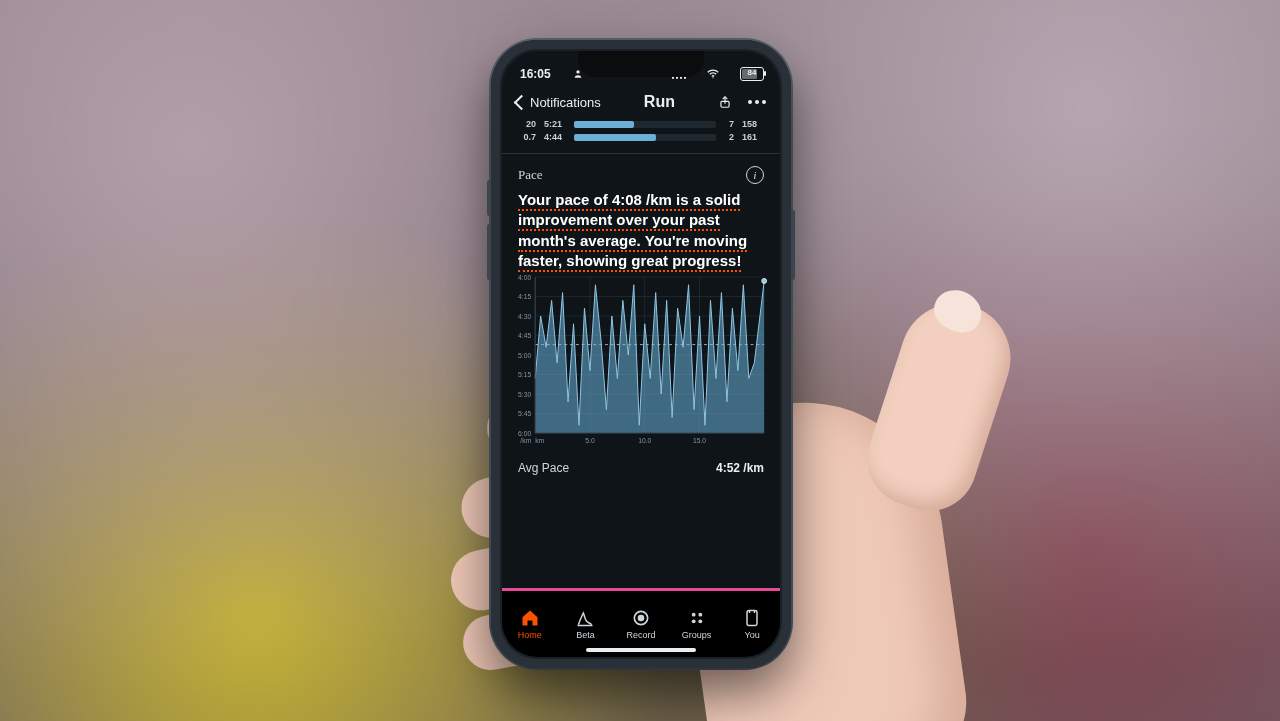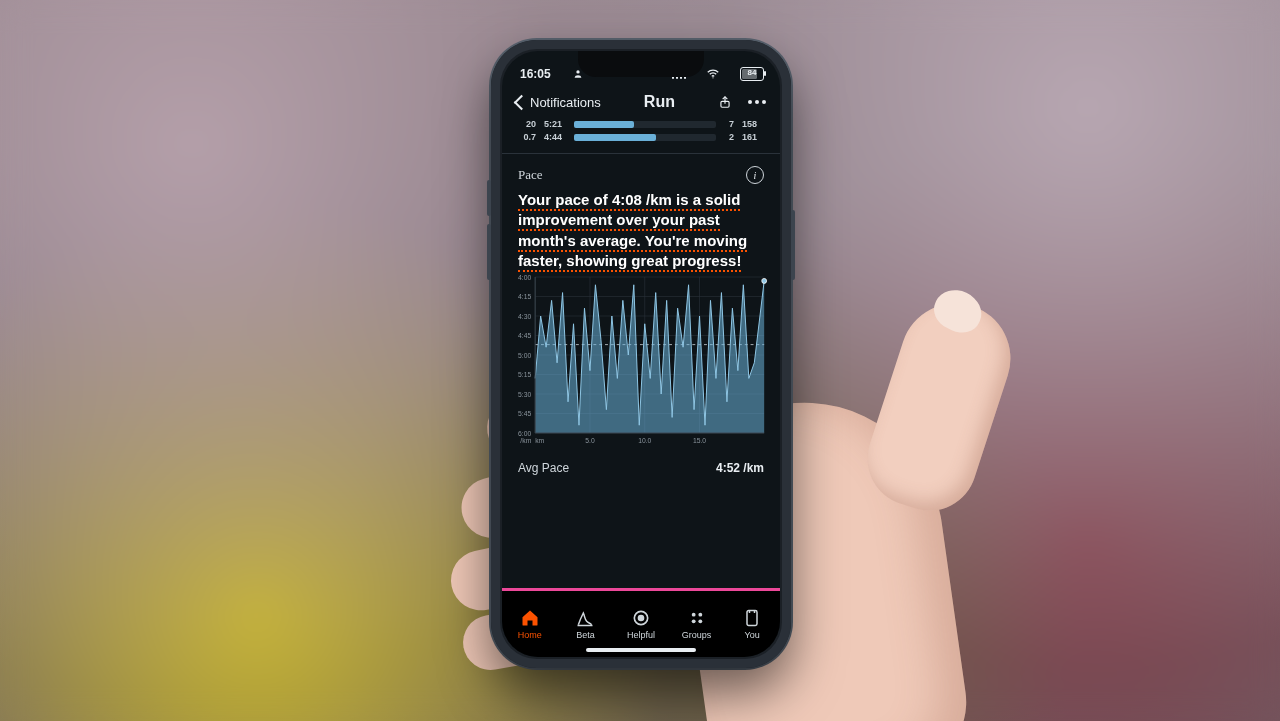--- a/index.html
+++ b/index.html
@@ -253,21 +253,21 @@
               <path d="M4 20c2-6 4-10 6-14 2 5 2 8 4 10s4 2 6 4"></path>
               <path d="M3 21h18"></path>
             </svg>
           <span>Beta</span>
         </div>
         <div class="tab">
           <svg class="ic" viewBox="0 0 24 24" fill="none" stroke="#cfd6db" stroke-width="2">
               <circle cx="12" cy="12" r="8"></circle>
               <circle cx="12" cy="12" r="3" fill="#cfd6db"></circle>
             </svg>
-          <span>Helpful</span>
+          <span>Record</span>
         </div>
         <div class="tab">
           <svg class="ic" viewBox="0 0 24 24" fill="#cfd6db">
               <circle cx="8" cy="8" r="2.3"></circle>
               <circle cx="16" cy="8" r="2.3"></circle>
               <circle cx="8" cy="16" r="2.3"></circle>
               <circle cx="16" cy="16" r="2.3"></circle>
             </svg>
           <span>Groups</span>
         </div>

